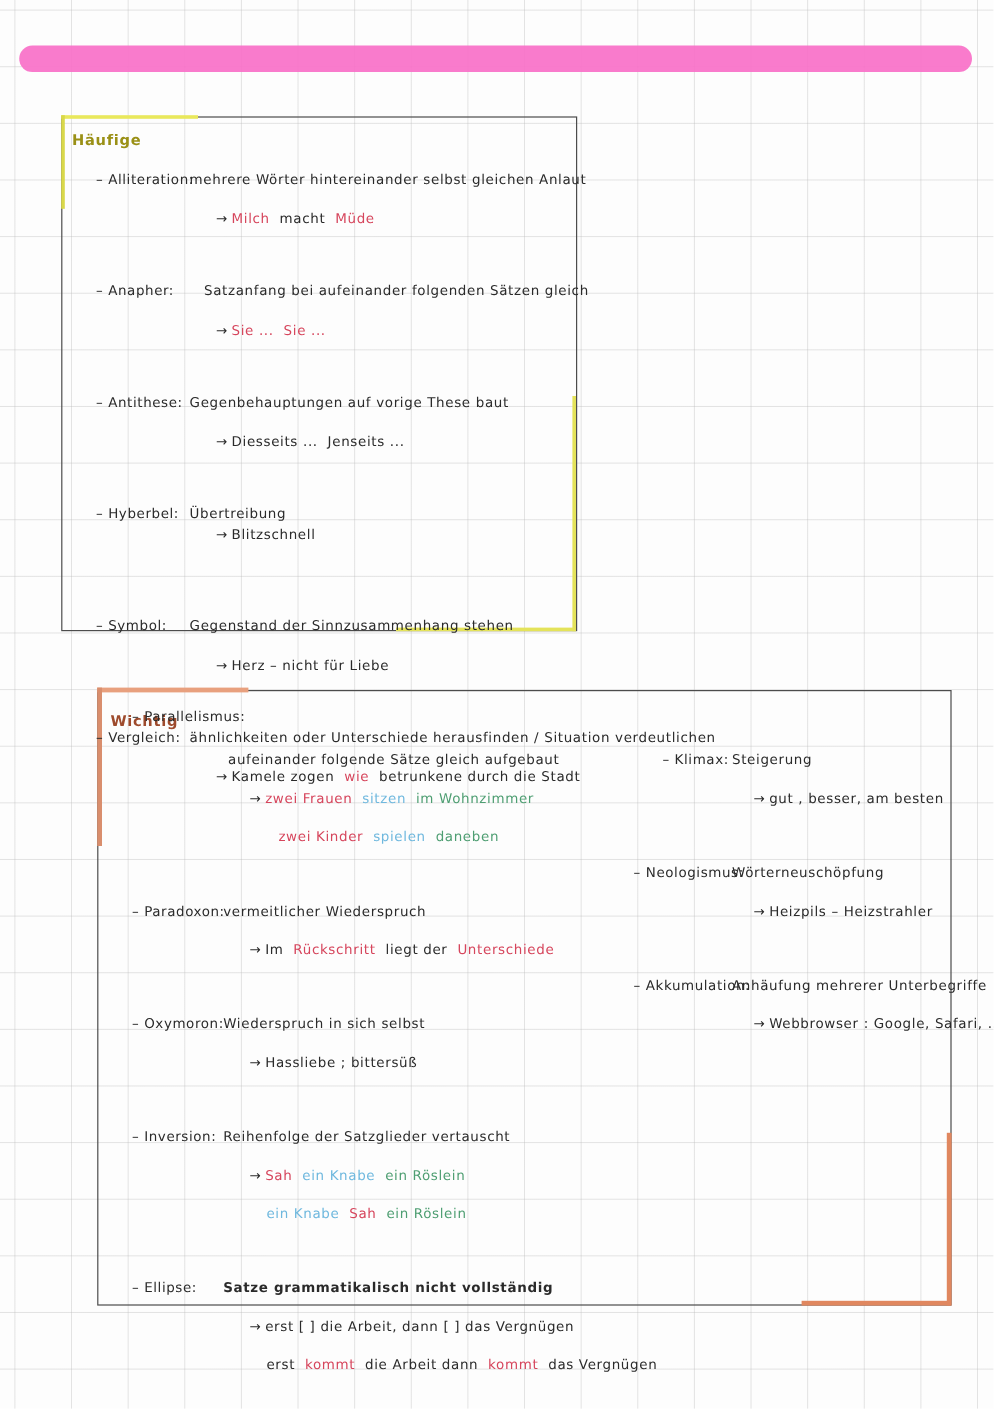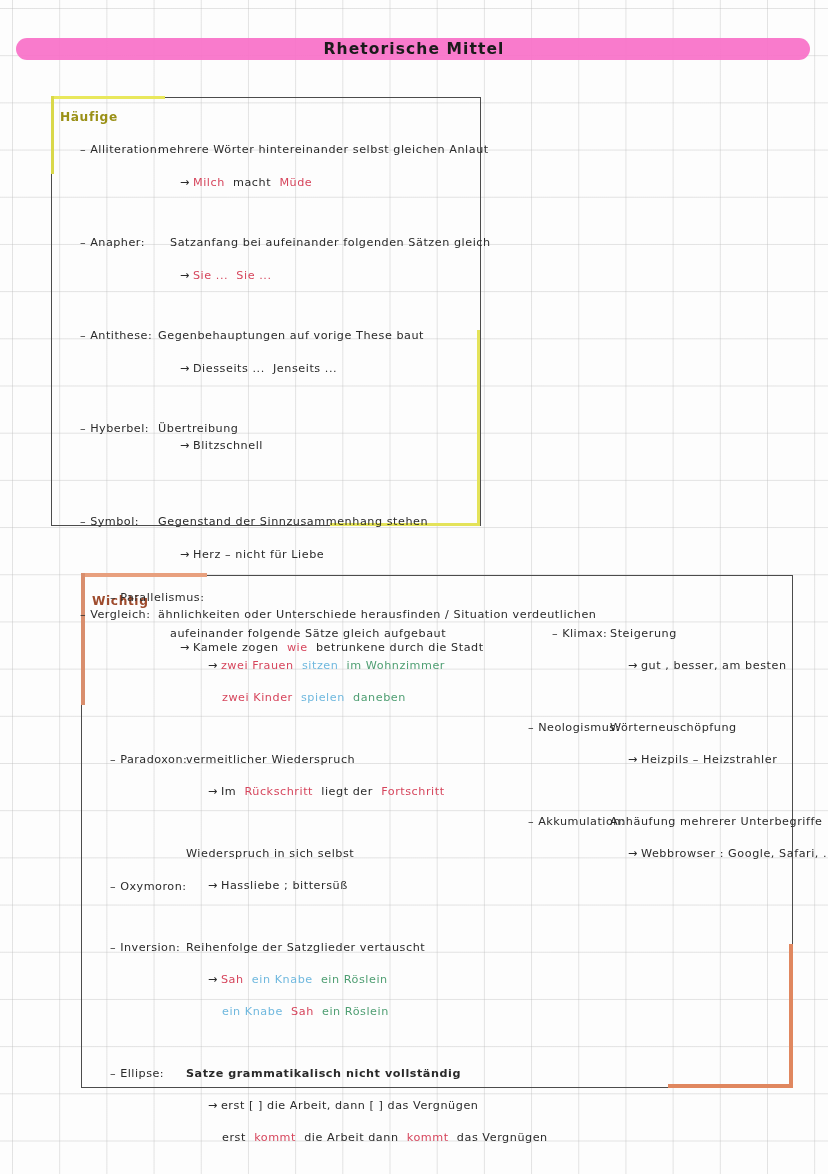--- a/index.html
+++ b/index.html
@@ -131,21 +131,20 @@
 
   
   .w { display: inline-block; }
 </style>
 </head>
 <body>
 
 <div id="page">
 
   <div id="title-bar"></div>
-  <div id="title-text" class="hw">Rhetorische Mittel</div>
 
   <div class="note-box" id="box-haeufige"></div>
   <div class="accent acc-yellow-top"></div>
   <div class="accent acc-yellow-left"></div>
   <div class="accent acc-yellow-right"></div>
   <div class="accent acc-yellow-bottom"></div>
 
   <div class="hw section-head head-yellow" style="left:60px; top:110px;">Häufige</div>
 
   <div class="note-box" id="box-wichtig"></div>
@@ -169,27 +168,27 @@
       <div class="hw term" style="left: 80px; top: 422px;">–  Hyberbel:</div>
       <div class="hw " style="left: 158px; top: 422px;">Übertreibung</div>
       <div class="hw ex-row" style="left: 180px; top: 439px;"><span class="arrow c-dark">→ </span><span class="w c-dark">Blitzschnell</span></div>
       <div class="hw term" style="left: 80px; top: 515px;">–  Symbol:</div>
       <div class="hw " style="left: 158px; top: 515px;">Gegenstand der Sinnzusammenhang stehen</div>
       <div class="hw ex-row" style="left: 180px; top: 548px;"><span class="arrow c-dark">→ </span><span class="w c-dark">Herz – nicht für Liebe</span></div>
       <div class="hw term" style="left: 80px; top: 608px;">–  Vergleich:</div>
       <div class="hw " style="left: 158px; top: 608px;">ähnlichkeiten oder Unterschiede herausfinden / Situation verdeutlichen</div>
       <div class="hw ex-row" style="left: 180px; top: 641px;"><span class="arrow c-dark">→ </span><span class="w c-dark">Kamele zogen&nbsp;&nbsp;</span><span class="w c-red">wie&nbsp;&nbsp;</span><span class="w c-dark">betrunkene durch die Stadt</span></div>
       <div class="hw term" style="left: 110px; top: 591px;">–  Parallelismus:</div>
-      <div class="hw " style="left: 170px; top: 627px;">aufeinander folgende Sätze gleich aufgebaut</div>
+      <div class="hw " style="left: 190px; top: 627px;">aufeinander folgende Sätze gleich aufgebaut</div>
       <div class="hw ex-row" style="left: 208px; top: 659px;"><span class="arrow c-dark">→ </span><span class="w c-red">zwei Frauen&nbsp;&nbsp;</span><span class="w c-blue">sitzen&nbsp;&nbsp;</span><span class="w c-green">im Wohnzimmer</span></div>
-      <div class="hw ex-row" style="left: 222px; top: 691px;"><span class="w c-red">zwei Kinder&nbsp;&nbsp;</span><span class="w c-blue">spielen&nbsp;&nbsp;</span><span class="w c-green">daneben</span></div>
+      <div class="hw ex-row" style="left: 232px; top: 691px;"><span class="w c-red">zwei Kinder&nbsp;&nbsp;</span><span class="w c-blue">spielen&nbsp;&nbsp;</span><span class="w c-green">daneben</span></div>
       <div class="hw term" style="left: 110px; top: 753px;">–  Paradoxon:</div>
       <div class="hw " style="left: 186px; top: 753px;">vermeitlicher Wiederspruch</div>
-      <div class="hw ex-row" style="left: 208px; top: 785px;"><span class="arrow c-dark">→ </span><span class="w c-dark">Im&nbsp;&nbsp;</span><span class="w c-red">Rückschritt&nbsp;&nbsp;</span><span class="w c-dark">liegt der&nbsp;&nbsp;</span><span class="w c-red">Fortschritt</span></div>
-      <div class="hw term" style="left: 110px; top: 880px;">–  Oxymoron:</div>
+      <div class="hw ex-row" style="left: 208px; top: 785px;"><span class="arrow c-dark">→ </span><span class="w c-dark">Im&nbsp;&nbsp;</span><span class="w c-red">Rückschritt&nbsp;&nbsp;</span><span class="w c-dark">liegt der&nbsp;&nbsp;</span><span class="w c-red">Unterschiede</span></div>
+      <div class="hw term" style="left: 110px; top: 847px;">–  Oxymoron:</div>
       <div class="hw " style="left: 186px; top: 847px;">Wiederspruch in sich selbst</div>
       <div class="hw ex-row" style="left: 208px; top: 879px;"><span class="arrow c-dark">→ </span><span class="w c-dark">Hassliebe ; bittersüß</span></div>
       <div class="hw term" style="left: 110px; top: 941px;">–  Inversion:</div>
       <div class="hw " style="left: 186px; top: 941px;">Reihenfolge der Satzglieder vertauscht</div>
       <div class="hw ex-row" style="left: 208px; top: 973px;"><span class="arrow c-dark">→ </span><span class="w c-red">Sah&nbsp;&nbsp;</span><span class="w c-blue">ein Knabe&nbsp;&nbsp;</span><span class="w c-green">ein Röslein</span></div>
       <div class="hw ex-row" style="left: 222px; top: 1005px;"><span class="w c-blue">ein Knabe&nbsp;&nbsp;</span><span class="w c-red">Sah&nbsp;&nbsp;</span><span class="w c-green">ein Röslein</span></div>
       <div class="hw term" style="left: 110px; top: 1067px;">–  Ellipse:</div>
       <div class="hw " style="left: 186px; top: 1067px; font-weight: bold;">Satze grammatikalisch nicht vollständig</div>
       <div class="hw ex-row" style="left: 208px; top: 1099px;"><span class="arrow c-dark">→ </span><span class="w c-dark">erst [ ] die Arbeit, dann [ ] das Vergnügen</span></div>
       <div class="hw ex-row" style="left: 222px; top: 1131px;"><span class="w c-dark">erst&nbsp;&nbsp;</span><span class="w c-red">kommt&nbsp;&nbsp;</span><span class="w c-dark">die Arbeit dann&nbsp;&nbsp;</span><span class="w c-red">kommt&nbsp;&nbsp;</span><span class="w c-dark">das Vergnügen</span></div>

